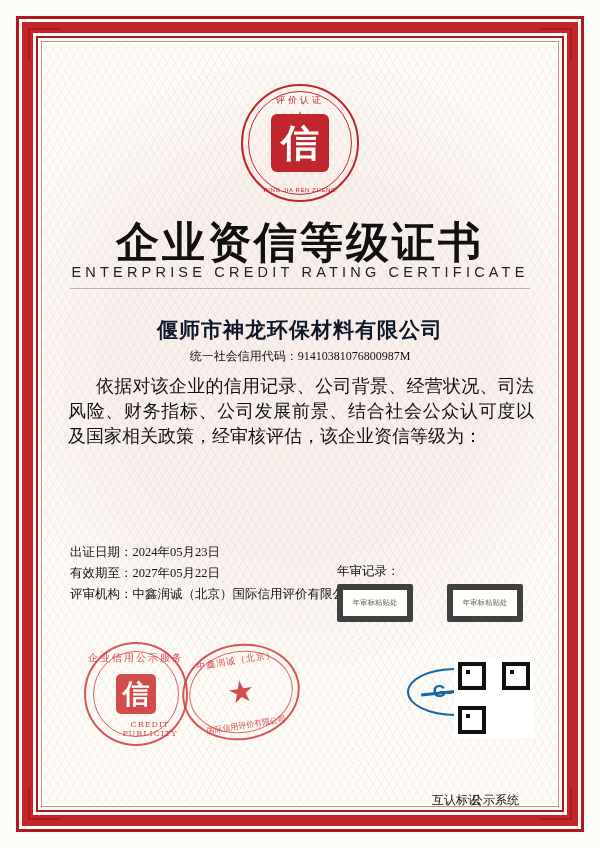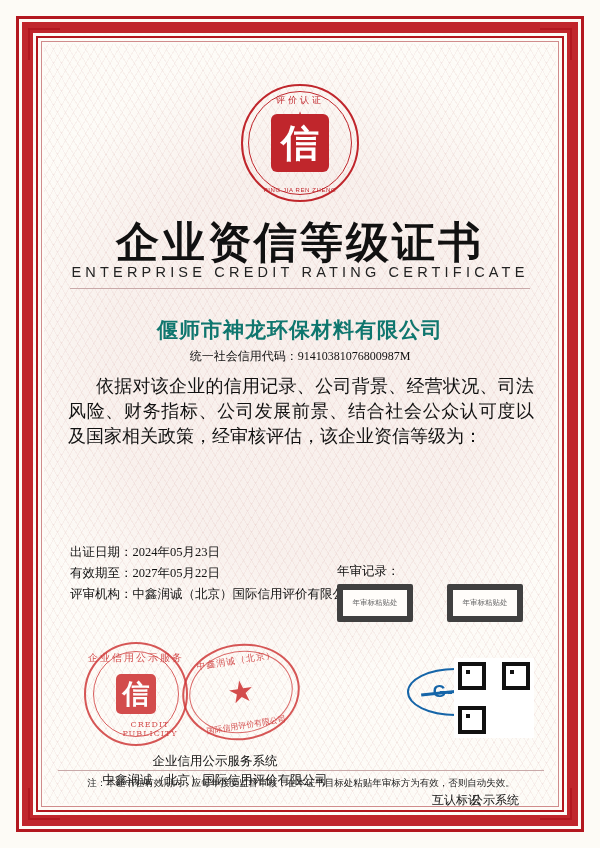--- a/index.html
+++ b/index.html
@@ -189,21 +189,21 @@
 
   
   .company {
     position: absolute;
     top: 264px;
     left: 0; right: 0;
     text-align: center;
     font-family: "DejaVu Serif", serif;
     font-size: 21px;
     font-weight: bold;
-    color: #0f766e;
+    color: #0f172a;
     letter-spacing: 1px;
   }
   .usci {
     position: absolute;
     top: 296px;
     left: 0; right: 0;
     text-align: center;
     font-size: 12px;
     color: #111;
   }
@@ -574,24 +574,19 @@
         <div class="fp tr">
             <div class="dot"></div>
           </div>
         <div class="fp bl">
             <div class="dot"></div>
           </div>
       </div>
     </div>
 
     <div class="captions">
-      <div class="cap-left">
-        <div>企业信用公示服务系统</div>
-        <div>中鑫润诚（北京）国际信用评价有限公司</div>
-      </div>
       <div class="cap-mutual">互认标识</div>
       <div class="cap-qr">公示系统</div>
     </div>
 
-    <div class="footnote">注：本证书在有效期内，应每年接受监督审核，在本证书目标处粘贴年审标方为有效，否则自动失效。</div>
 
   </div>
 </div>
 
 </body></html>

